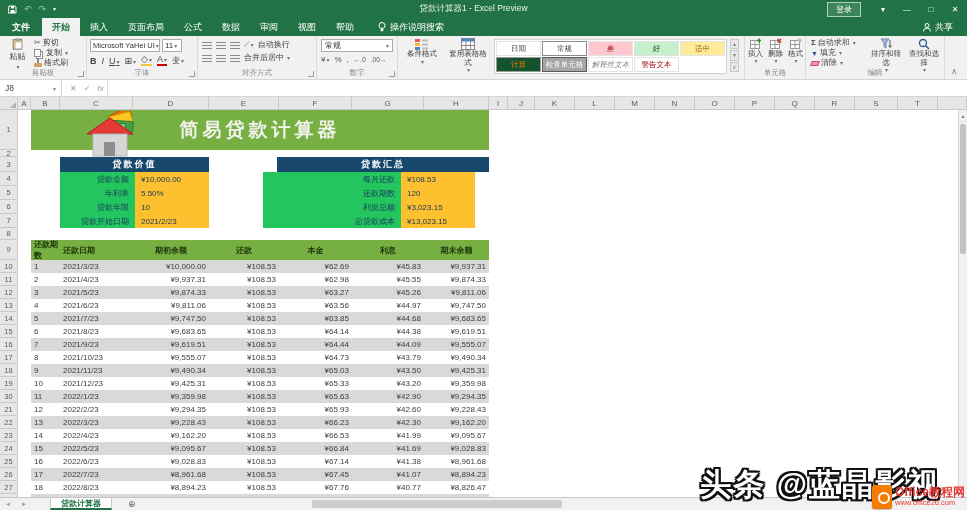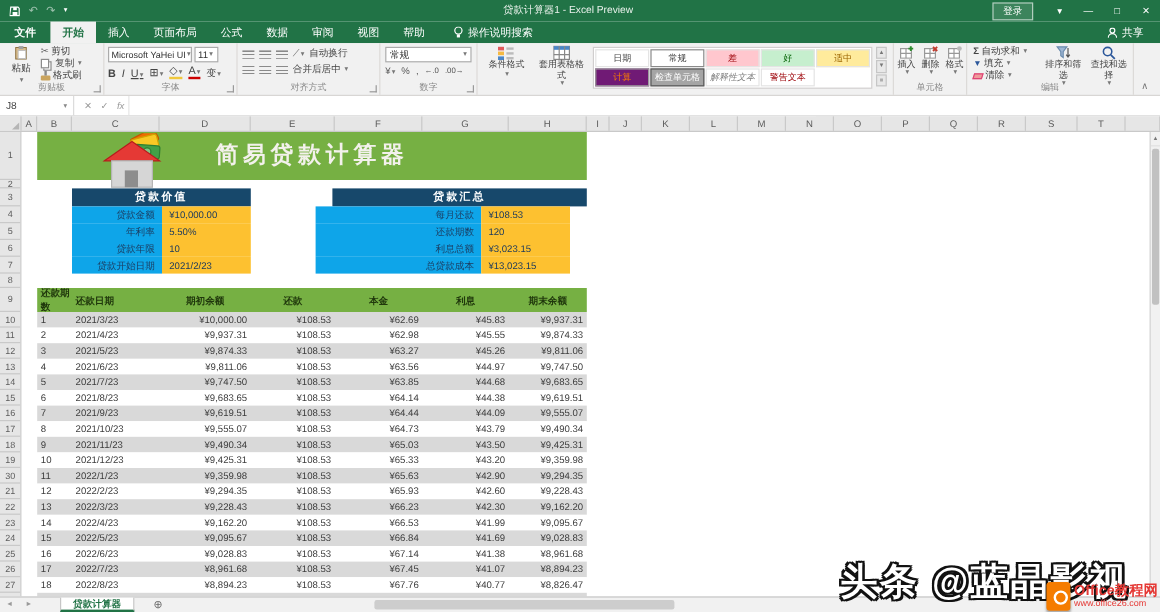--- a/index.html
+++ b/index.html
@@ -61,21 +61,21 @@
   .numsel{position:absolute;left:4px;top:3px;width:72px;height:13px;border:1px solid #ababab;background:#fff;display:flex;align-items:center;justify-content:space-between;padding:0 3px;font-size:8px;}
   .numrow{position:absolute;left:4px;top:19px;display:flex;gap:5px;align-items:center;font-size:8px;color:#555;}
 
   .bigbtn{position:absolute;top:2px;display:flex;flex-direction:column;align-items:center;font-size:7.5px;color:#444;text-align:center;line-height:1.15;}
   .gallery{position:absolute;left:96px;top:3px;width:233px;display:grid;grid-template-columns:repeat(5,45px);grid-auto-rows:15px;gap:1px;background:#fff;border:1px solid #d0cece;padding:1px;}
   .chip{font-size:7.5px;display:flex;align-items:center;justify-content:center;background:#fff;border:1px solid #e4e4e4;color:#444;white-space:nowrap;overflow:hidden;}
   .chip-normal{border:1px solid #8a8a8a;}
   .chip-bad{background:#ffc7ce;color:#9c0006;}
   .chip-good{background:#c6efce;color:#006100;}
   .chip-neutral{background:#ffeb9c;color:#9c6500;}
-  .chip-calc{background:#701a75;color:#fa7d00;border:1px solid #9a9a9a;}
+  .chip-calc{background:#14532d;color:#fa7d00;border:1px solid #9a9a9a;}
   .chip-check{background:#a5a5a5;color:#fff;border:1px solid #5a5a5a;}
   .chip-explain{color:#7f7f7f;font-style:italic;}
   .chip-warn{color:#9c0006;}
   .chip-linked{color:#fa7d00;margin-top:40px;}
   .galscroll{position:absolute;left:332px;top:3px;width:9px;height:33px;display:flex;flex-direction:column;gap:1px;}
   .galscroll span{flex:1;background:#e8e8e8;border:1px solid #c6c6c6;font-size:5px;color:#777;display:flex;align-items:center;justify-content:center;}
 
   .cellbtn{position:absolute;top:2px;width:19px;display:flex;flex-direction:column;align-items:center;font-size:7.5px;color:#444;line-height:1.2;}
   .editstack{position:absolute;left:5px;top:3px;display:flex;flex-direction:column;gap:2px;}
 
@@ -105,21 +105,21 @@
   .banner{position:absolute;left:13px;top:0;width:458px;height:40px;background:#76b043;}
   .banner-title{position:absolute;left:0;right:0;top:0;line-height:40px;text-align:center;font-size:19px;font-weight:600;letter-spacing:4px;color:#f3f1ec;}
   .house{position:absolute;left:52px;top:1px;}
   .bluehdr{position:absolute;height:15px;background:#17486b;color:#fff;font-weight:bold;font-size:9px;display:flex;align-items:center;justify-content:center;letter-spacing:2px;}
   .bh-left{left:42px;top:47px;width:149px;}
   .bh-right{left:259px;top:47px;width:212px;}
   .lbox{position:absolute;top:62px;}
   .lbox-left{left:42px;width:149px;}
   .lbox-right{left:245px;width:226px;}
   .lrow{display:flex;height:14px;}
-  .llabel{background:#0ea5e9;color:#1c3a5e;font-size:8px;display:flex;align-items:center;justify-content:flex-end;padding-right:6px;}
+  .llabel{background:#22c55e;color:#1c3a5e;font-size:8px;display:flex;align-items:center;justify-content:flex-end;padding-right:6px;}
   .lvalue{background:#fdc130;color:#17375d;font-size:8px;display:flex;align-items:center;padding-left:6px;}
   .lbox-left .llabel{width:75px;} .lbox-left .lvalue{width:74px;}
   .lbox-right .llabel{width:138px;} .lbox-right .lvalue{width:74px;}
 
   .amort{position:absolute;left:13px;top:130px;width:458px;}
   .thead{display:flex;height:20px;background:#76b043;}
   .th{display:flex;align-items:center;font-size:8px;font-weight:bold;color:#20380c;}
   .th-left{padding-left:3px;} .th-center{justify-content:center;}
   .trow{display:flex;height:13px;}
   .trow-odd{background:#d9d9d9;}

